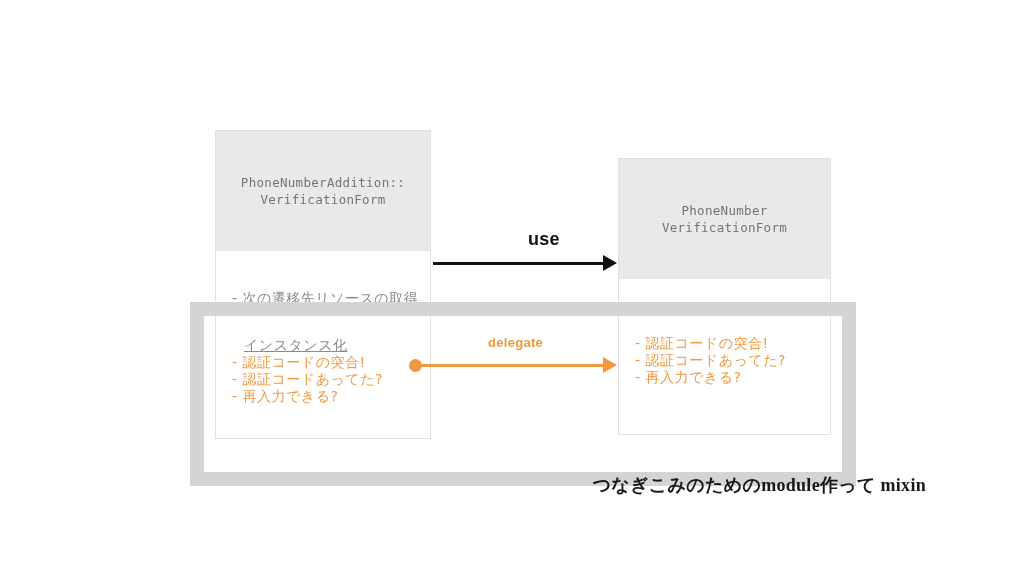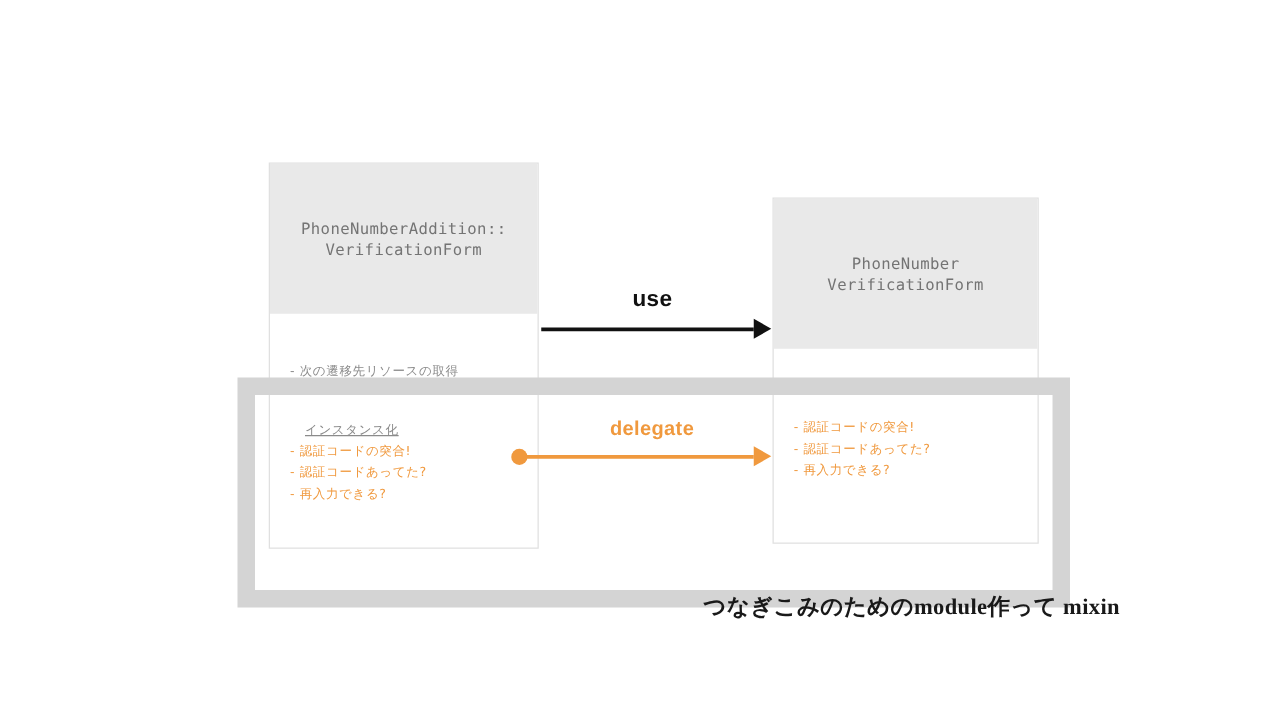--- a/index.html
+++ b/index.html
@@ -7,72 +7,72 @@
     --gray-text:#8b8b8b;
     --header-bg:#e9e9e9;
     --header-text:#747474;
     --frame:#d4d4d4;
     --box-border:#e0e0e0;
     --black:#111111;
   }
   html,body{margin:0;padding:0;background:#ffffff;}
   .canvas{
     position:relative;width:896px;height:576px;background:#ffffff;
-    overflow:hidden;font-family:"Liberation Sans","DejaVu Sans",sans-serif;
+    overflow:hidden;font-family:"Liberation Sans","DejaVu Sans",sans-serif;padding-left:30px;
   }
 
   
   .class-box{position:absolute;background:#ffffff;border:1px solid var(--box-border);box-sizing:border-box;z-index:1;}
   .class-box .header{
     position:absolute;left:0;top:0;right:0;height:120px;background:var(--header-bg);
     display:flex;flex-direction:column;align-items:center;justify-content:center;
     font-family:"DejaVu Sans Mono","Liberation Mono",monospace;
     font-size:12.5px;line-height:17px;color:var(--header-text);letter-spacing:0.3px;
   }
   .box-left{left:215px;top:130px;width:216px;height:309px;}
   .box-right{left:618px;top:158px;width:213px;height:277px;}
 
   .item{
     position:absolute;left:16px;white-space:nowrap;
-    font-size:10px;line-height:14px;letter-spacing:0.5px;
+    font-size:14px;line-height:14px;letter-spacing:0.5px;
     font-family:"DejaVu Sans","Liberation Sans",sans-serif;
   }
   .item.gray{color:var(--gray-text);}
   .item.orange{color:var(--orange);}
   .item.cont{left:28px;text-decoration:underline;}
 
   
   .mixin-frame{
     position:absolute;left:190px;top:302px;width:666px;height:184px;
     border:14px solid var(--frame);box-sizing:border-box;z-index:5;
   }
 
   
   .arrow-line{position:absolute;height:3px;z-index:6;}
   .use-line{left:433px;top:262px;width:170px;background:var(--black);}
   .use-head{
     position:absolute;left:603px;top:255px;width:0;height:0;z-index:6;
     border-left:14px solid var(--black);border-top:8px solid transparent;border-bottom:8px solid transparent;
   }
   .use-label{
-    position:absolute;left:506px;top:229px;z-index:6;
+    position:absolute;left:528px;top:229px;z-index:6;
     font-size:18px;font-weight:bold;color:var(--black);letter-spacing:0.3px;
   }
   .delegate-line{left:416px;top:364px;width:187px;background:var(--orange);}
   .delegate-dot{
     position:absolute;left:409px;top:359px;width:13px;height:13px;border-radius:50%;
     background:var(--orange);z-index:6;
   }
   .delegate-head{
     position:absolute;left:603px;top:357px;width:0;height:0;z-index:6;
     border-left:14px solid var(--orange);border-top:8px solid transparent;border-bottom:8px solid transparent;
   }
   .delegate-label{
     position:absolute;left:488px;top:335px;z-index:6;
-    font-size:16px;font-weight:bold;color:var(--orange);letter-spacing:0.3px;
+    font-size:13px;font-weight:bold;color:var(--orange);letter-spacing:0.3px;
   }
 
   
   .caption{
     position:absolute;left:0;right:0;top:473px;z-index:7;text-align:right;padding-left:26px;
     font-family:"Liberation Serif","DejaVu Serif",serif;
     font-size:18px;font-weight:bold;color:#191919;letter-spacing:0.3px;
   }
 </style>
 </head>

